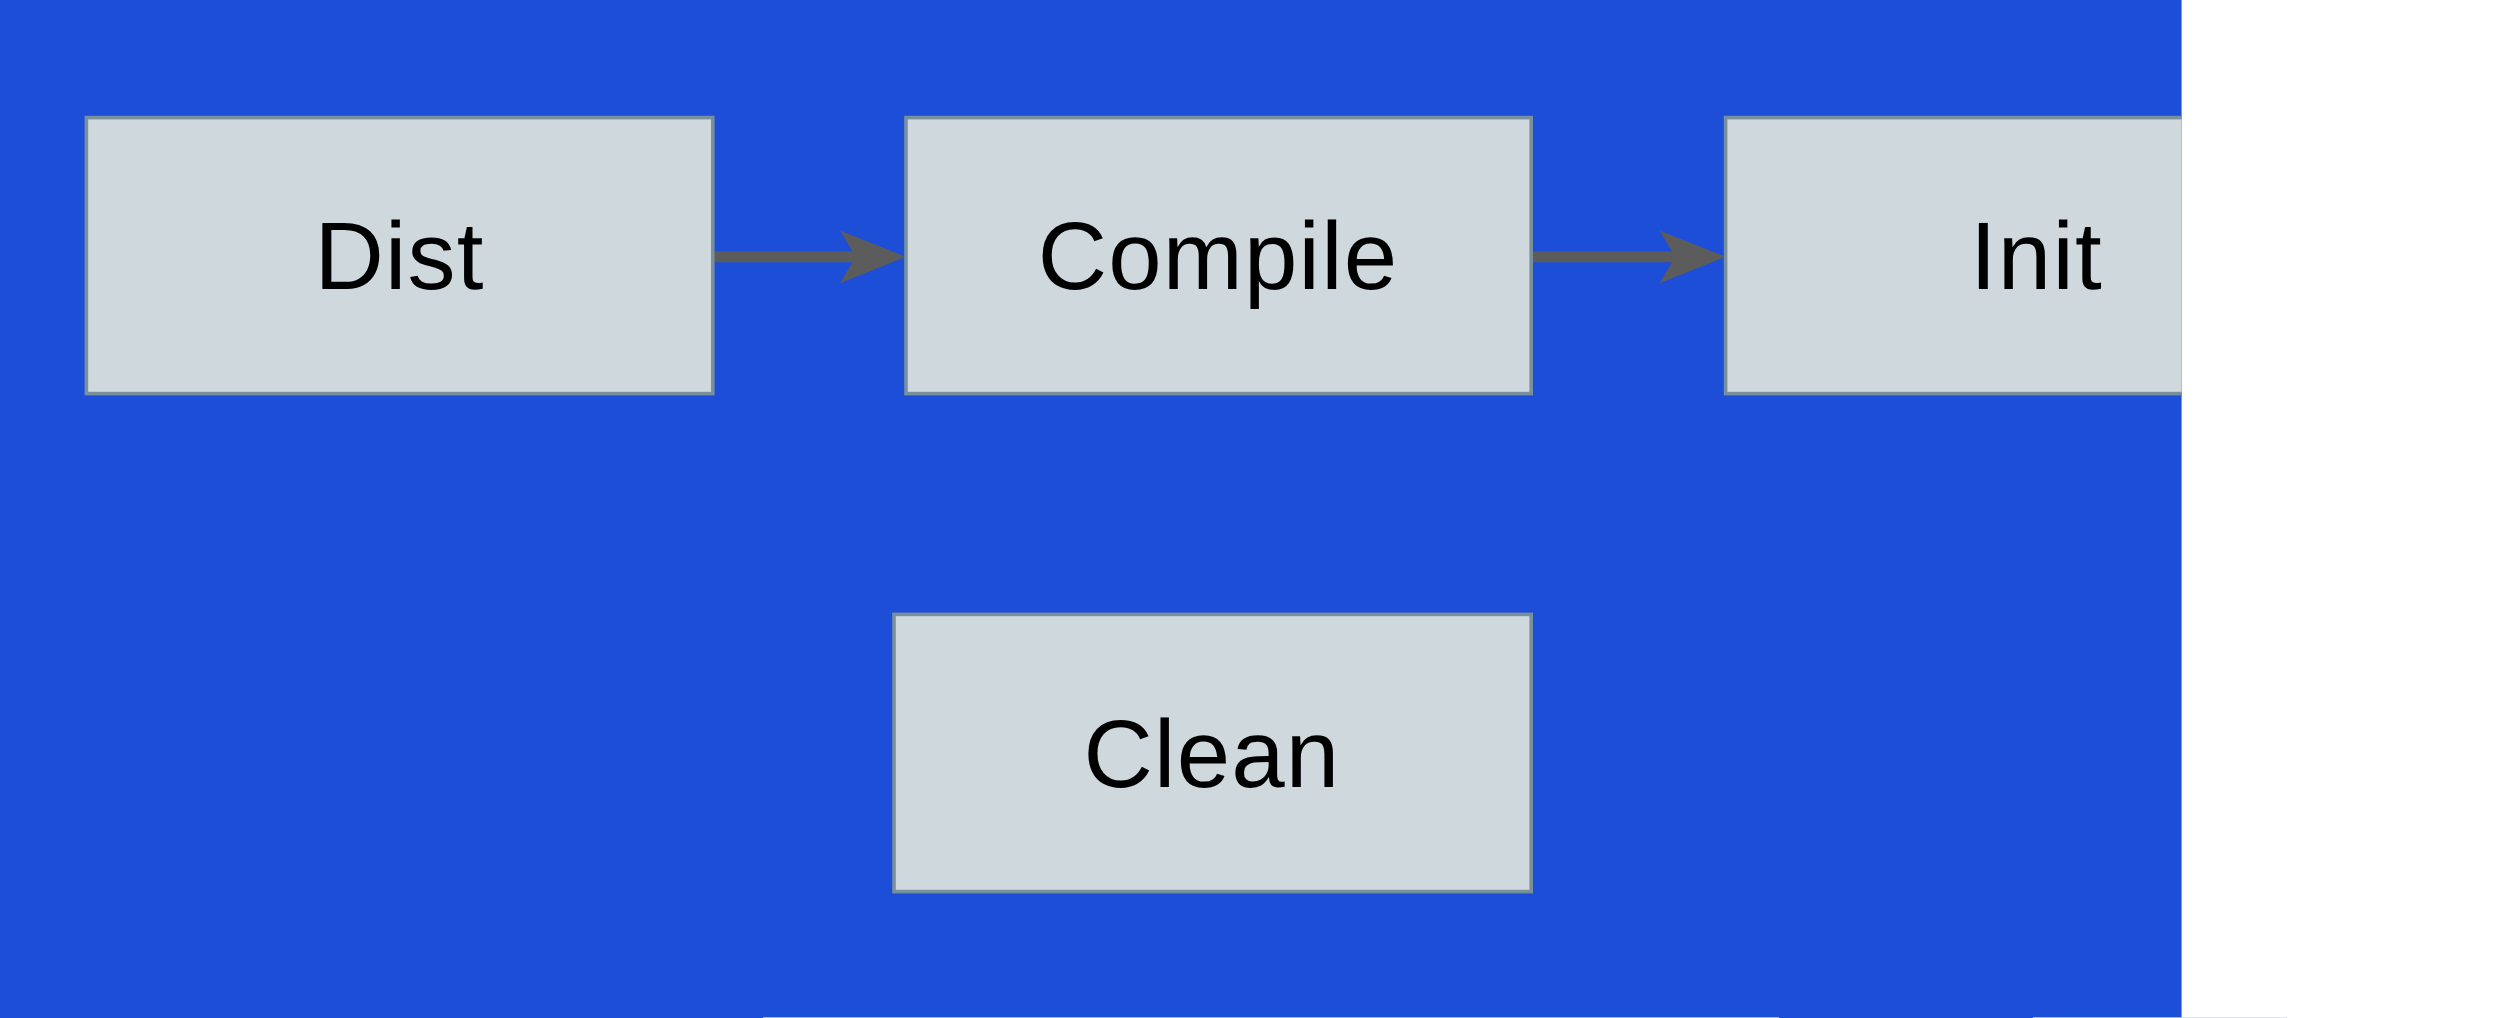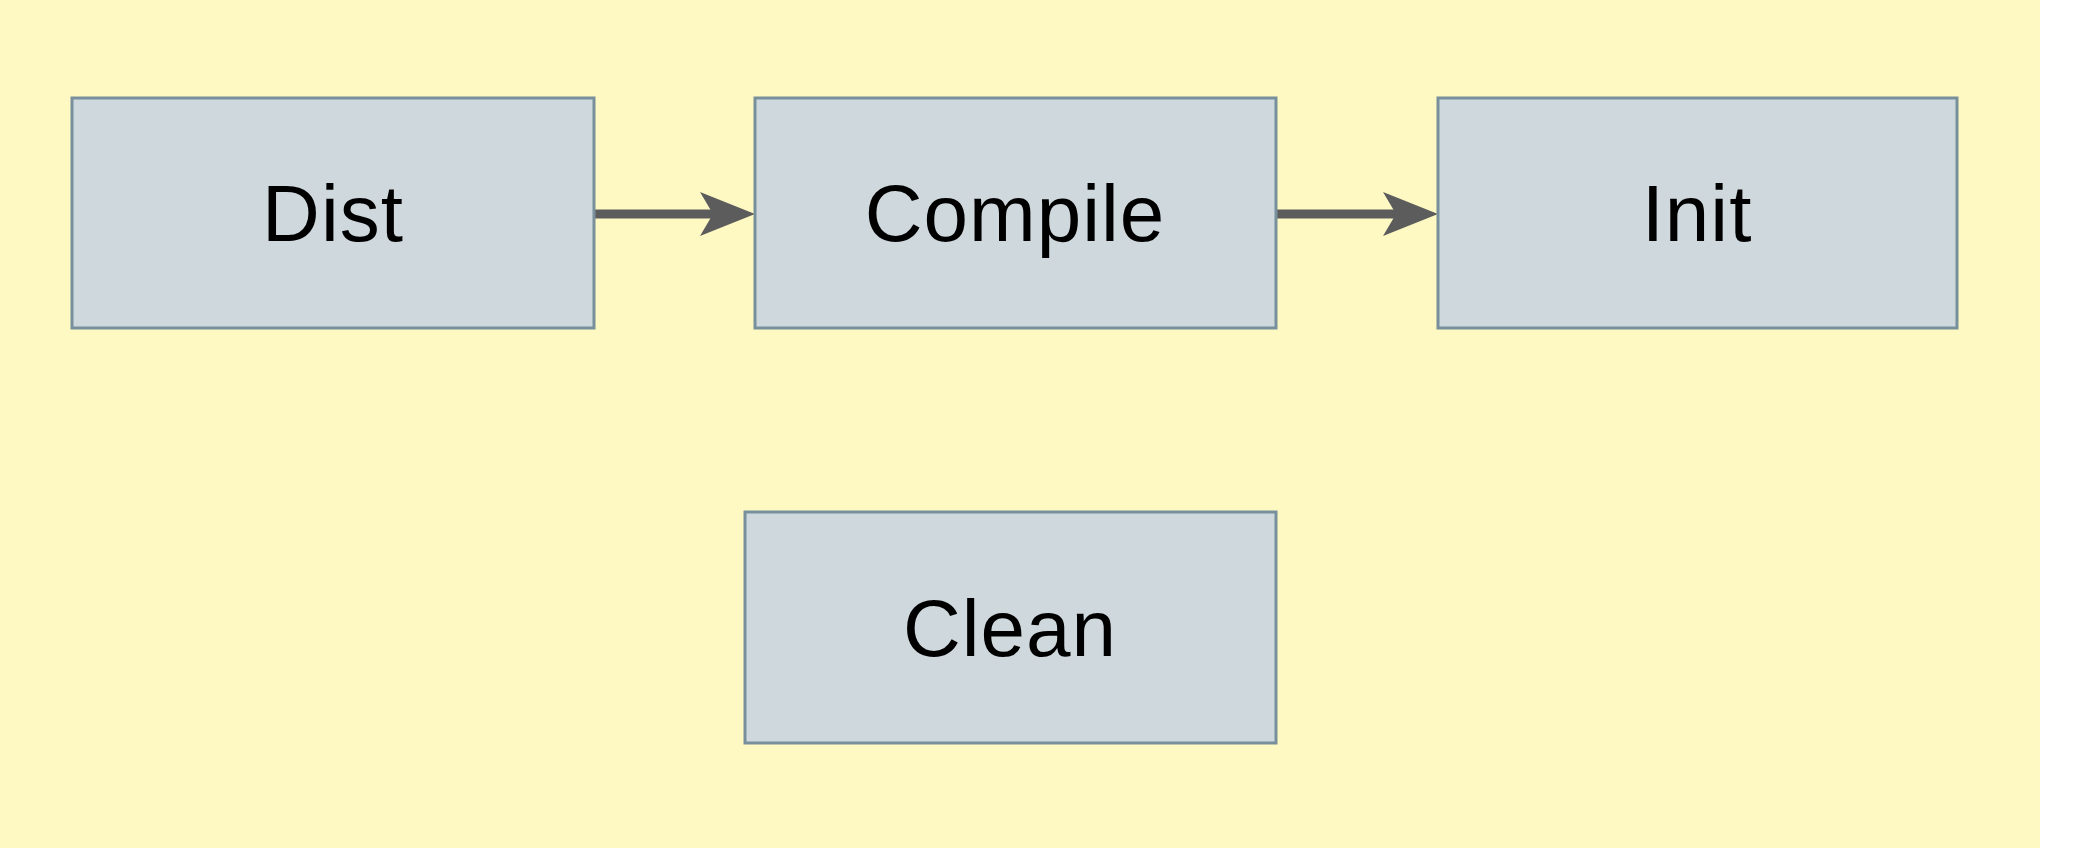--- a/index.html
+++ b/index.html
@@ -2,23 +2,23 @@
 <html><head>
 <meta charset="utf-8">
 <style>
   html, body {
     margin: 0;
     padding: 0;
     background: #ffffff;
   }
   .canvas {
     position: relative;
-    width: 2040px;
+    width: 1818px;
     height: 848px;
-    background: #fef9c3;
+    background: #1d4ed8;
     overflow: hidden;
   }
   svg.diagram {
     display: block;
     width: 2078px;
     height: 848px;
   }
   rect.node-box {
     stroke: #78909c;
     stroke-width: 3px;

